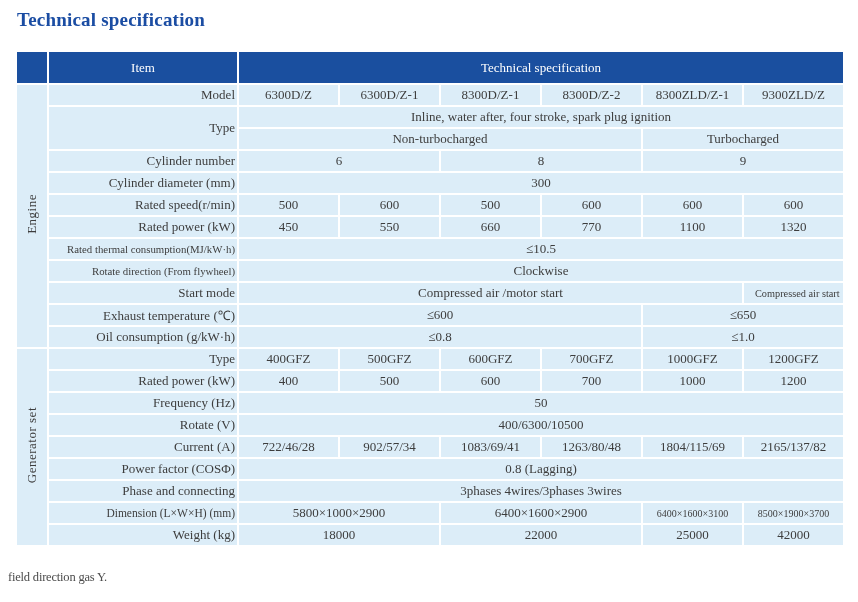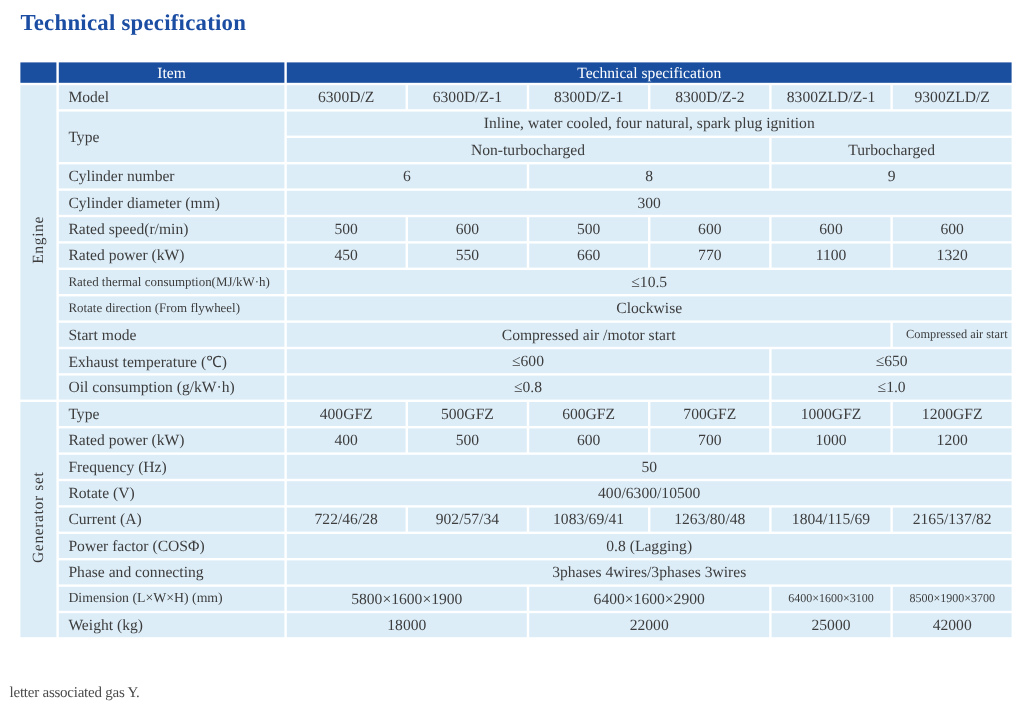--- a/index.html
+++ b/index.html
@@ -14,23 +14,23 @@
     border-collapse: separate; border-spacing: 2px; table-layout: fixed; }
 
   col.c-group { width: 30px; }
   col.c-item  { width: 188px; }
   col.c-data  { width: 99px; }
 
   td, th { background: #dcedf8; color: #3d3d3d; font-size: 13px;
     font-weight: normal; text-align: center; vertical-align: middle;
     height: 20px; overflow: hidden; white-space: nowrap; padding: 0 2px; }
 
-  tr.hdr th { background: #1a4f9f; color: #ffffff; height: 17px; font-size: 13px; }
-
-  td.item { text-align: left; padding-left: 8px; }
+  tr.hdr th { background: #1a4f9f; color: #ffffff; height: 31px; font-size: 13px; }
+
+  td.item { text-align: right; padding-left: 8px; }
   td.group { width: 30px; }
   .vlabel { writing-mode: vertical-rl; transform: rotate(180deg);
     display: inline-block; font-size: 13px; color: #3d3d3d; letter-spacing: 0.5px; }
 
   td.lbl-sm { font-size: 10.8px; }
   td.lbl-md { font-size: 11.5px; margin-left: 11px; }
   td.val-sm { font-size: 10.3px; padding: 0 11px; }
   td.val-dim { font-size: 10px; padding: 0 1px; }
 
   .note { position: absolute; left: 8px; top: 546px; width: 845px;
@@ -68,21 +68,21 @@
       <td>6300D/Z</td>
       <td>6300D/Z-1</td>
       <td>8300D/Z-1</td>
       <td>8300D/Z-2</td>
       <td>8300ZLD/Z-1</td>
       <td>9300ZLD/Z</td>
     </tr>
 
     <tr>
       <td class="item" rowspan="2">Type</td>
-      <td colspan="6">Inline, water cooled, four natural, spark plug ignition</td>
+      <td colspan="6">Inline, water after, four stroke, spark plug ignition</td>
     </tr>
     <tr>
       <td colspan="4">Non-turbocharged</td>
       <td colspan="2">Turbocharged</td>
     </tr>
 
     <tr>
       <td class="item">Cylinder number</td>
       <td colspan="2">6</td>
       <td colspan="2">8</td>
@@ -188,34 +188,34 @@
       <td colspan="6">0.8 (Lagging)</td>
     </tr>
 
     <tr>
       <td class="item">Phase and connecting</td>
       <td colspan="6">3phases 4wires/3phases 3wires</td>
     </tr>
 
     <tr>
       <td class="item lbl-md">Dimension (L×W×H) (mm)</td>
-      <td colspan="2">5800×1600×1900</td>
+      <td colspan="2">5800×1000×2900</td>
       <td colspan="2">6400×1600×2900</td>
       <td class="val-dim">6400×1600×3100</td>
       <td class="val-dim">8500×1900×3700</td>
     </tr>
 
     <tr>
       <td class="item">Weight (kg)</td>
       <td colspan="2">18000</td>
       <td colspan="2">22000</td>
       <td>25000</td>
       <td>42000</td>
     </tr>
   </tbody>
     </table>
 
   <div class="note">
     <br>
-    <span>letter associated gas Y.</span>
+    <span>field direction gas Y.</span>
   </div>
 
 </div>
 
 </body></html>

